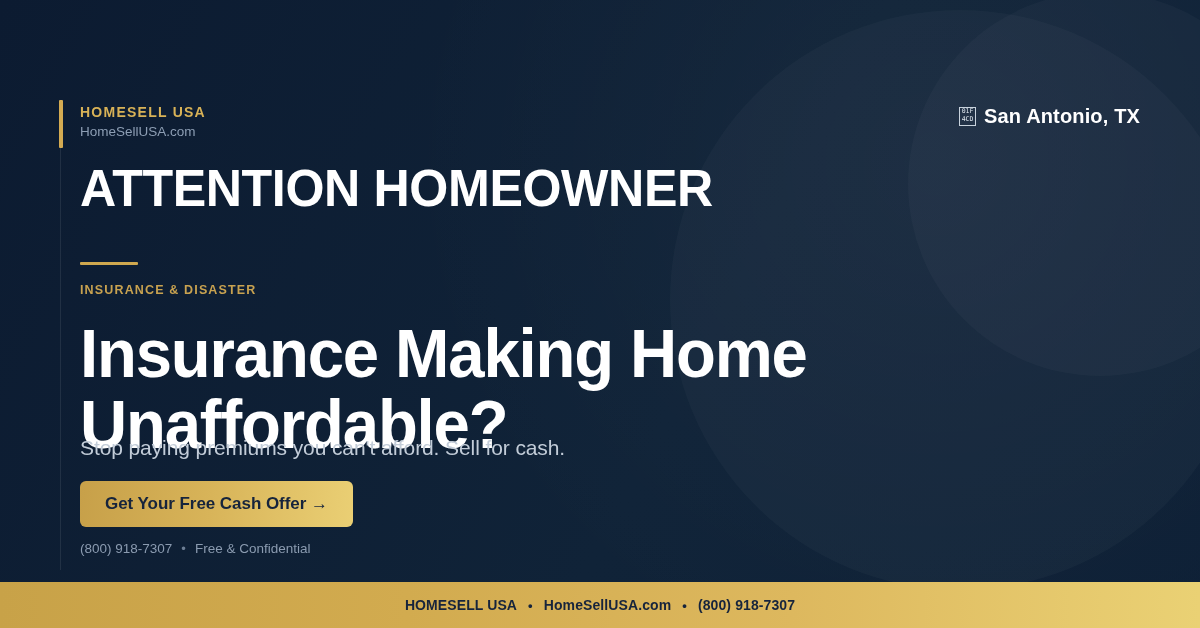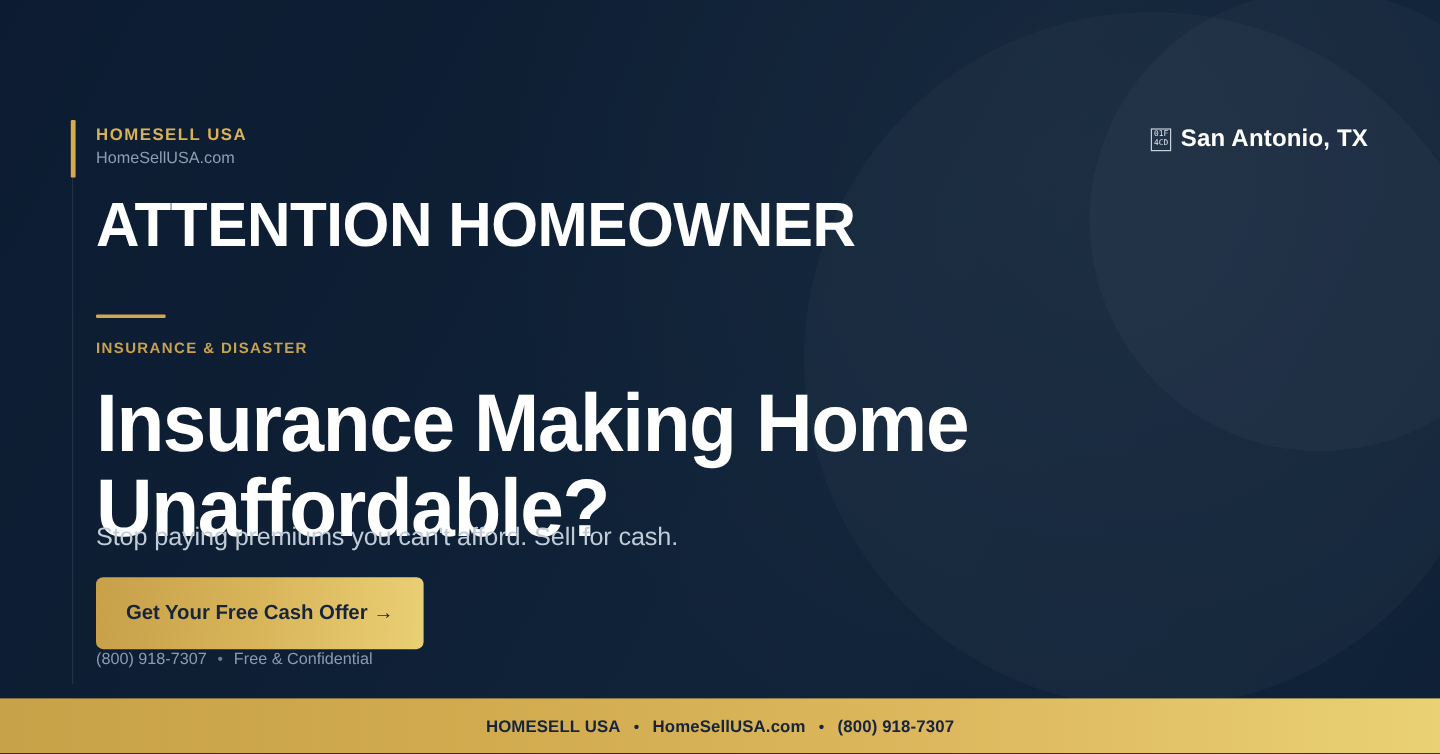--- a/index.html
+++ b/index.html
@@ -196,21 +196,21 @@
     white-space: nowrap;
   }
 
   .cta {
     position: absolute;
     top: 481px;
     left: 0;
     display: inline-flex;
     align-items: center;
     justify-content: center;
-    height: 60px;
+    height: 46px;
     padding: 0 25px;
     border: none;
     border-radius: 6px;
     background: linear-gradient(95deg, #c7a049 0%, #d8b459 48%, #eacf74 100%);
     font-family: "Liberation Sans", sans-serif;
     font-size: 17px;
     font-weight: bold;
     color: #16243c;
     letter-spacing: -0.05px;
     white-space: nowrap;

